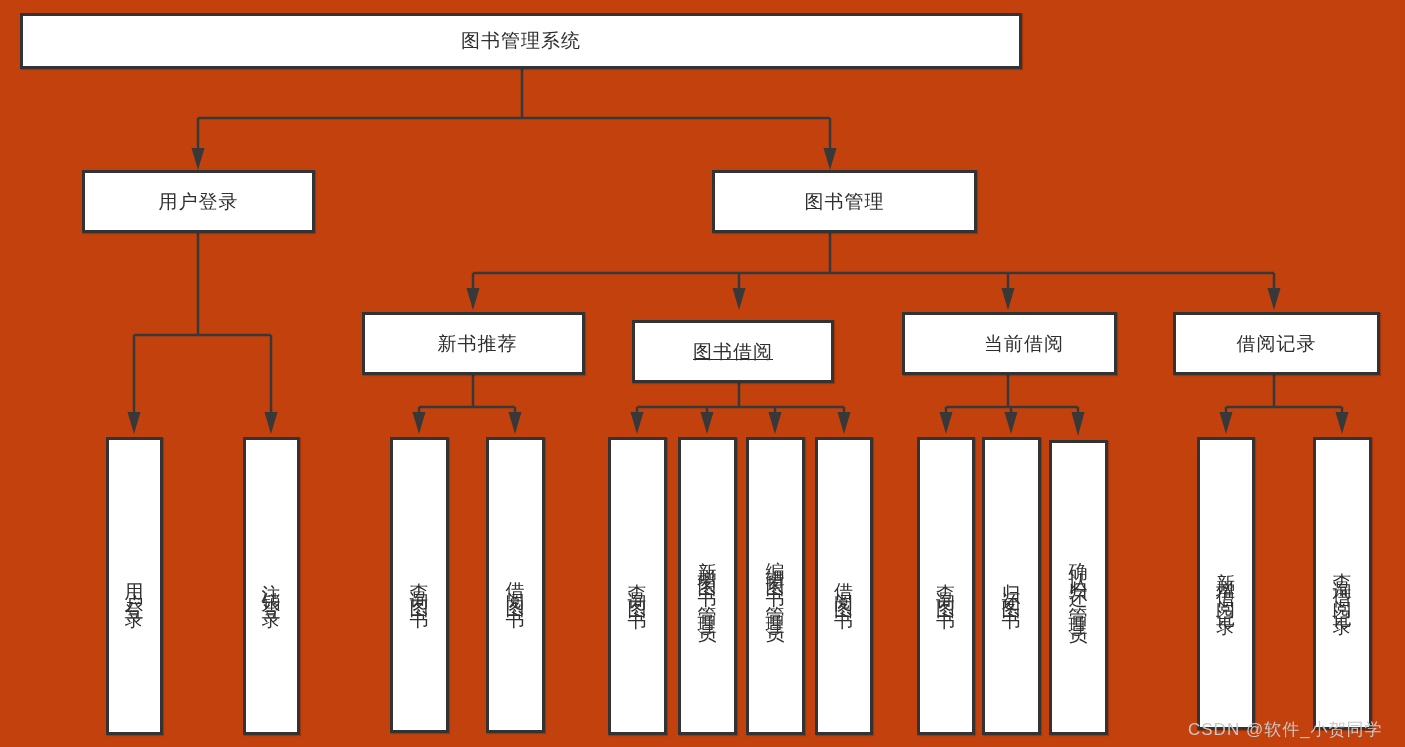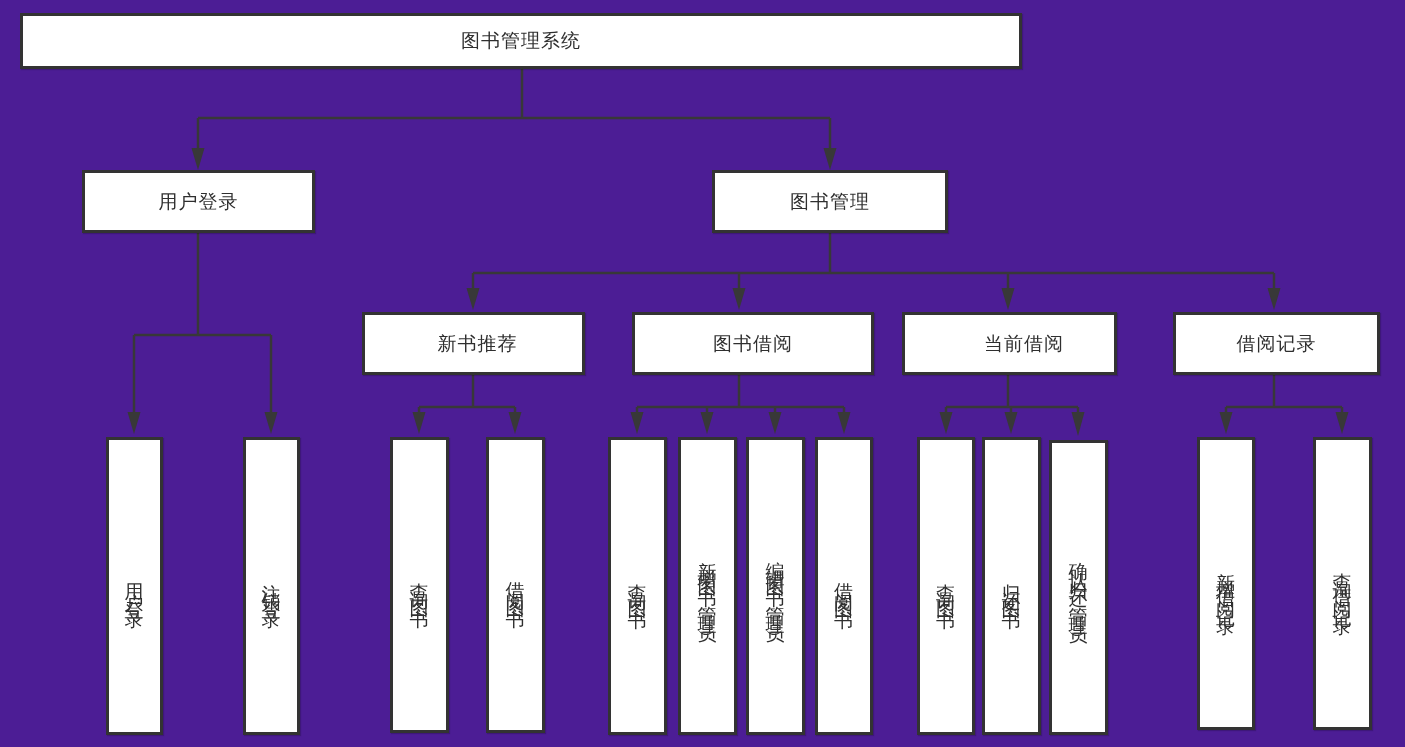--- a/index.html
+++ b/index.html
@@ -5,21 +5,21 @@
   html, body {
     margin: 0;
     padding: 0;
     background: #ffffff;
     font-family: "Liberation Sans", sans-serif;
   }
   .canvas {
     position: relative;
     width: 1405px;
     height: 747px;
-    background: #4c1d95;
+    background: #c2410c;
     overflow: hidden;
   }
   svg.connectors {
     position: absolute;
     left: 0;
     top: 0;
     pointer-events: none;
   }
   .node {
     position: absolute;
@@ -40,23 +40,23 @@
   .node.v span {
     writing-mode: vertical-rl;
     text-orientation: mixed;
     font-size: 19px;
     letter-spacing: 9px;
     line-height: 1;
   }
   
   #root         { left: 20px;   top: 13px;  width: 1002px; height: 56px; }
   #n-user-login { left: 82px;   top: 170px; width: 233px;  height: 63px; }
-  #n-book-mgmt  { left: 712px;  top: 170px; width: 236px;  height: 63px; }
+  #n-book-mgmt  { left: 712px;  top: 170px; width: 265px;  height: 63px; }
   #n-new-book   { left: 362px;  top: 312px; width: 223px;  height: 63px; padding-left: 8px; }
-  #n-borrowing  { left: 632px;  top: 312px; width: 242px;  height: 63px; }
+  #n-borrowing  { left: 632px;  top: 320px; width: 202px;  height: 63px; text-decoration: underline; }
   #n-current    { left: 902px;  top: 312px; width: 215px;  height: 63px; padding-left: 29px; }
   #n-records    { left: 1173px; top: 312px; width: 207px;  height: 63px; }
   
   #l-user-login   { left: 106px;  top: 437px; width: 57px; height: 298px; }
   #l-logout       { left: 243px;  top: 437px; width: 57px; height: 298px; }
   #l-query-1      { left: 390px;  top: 437px; width: 59px; height: 296px; }
   #l-borrow-1     { left: 486px;  top: 437px; width: 59px; height: 296px; }
   #l-query-2      { left: 608px;  top: 437px; width: 59px; height: 298px; }
   #l-add-book     { left: 678px;  top: 437px; width: 59px; height: 298px; }
   #l-edit-book    { left: 746px;  top: 437px; width: 59px; height: 298px; }
@@ -203,13 +203,14 @@
     <span>确认归还（管理员）</span>
   </div>
 
   <div class="node v" id="l-add-record">
     <span>新增借阅记录</span>
   </div>
   <div class="node v" id="l-query-record">
     <span>查询借阅记录</span>
   </div>
 
+  <div class="watermark">CSDN @软件_小贺同学</div>
 </div>
 
 </body></html>

